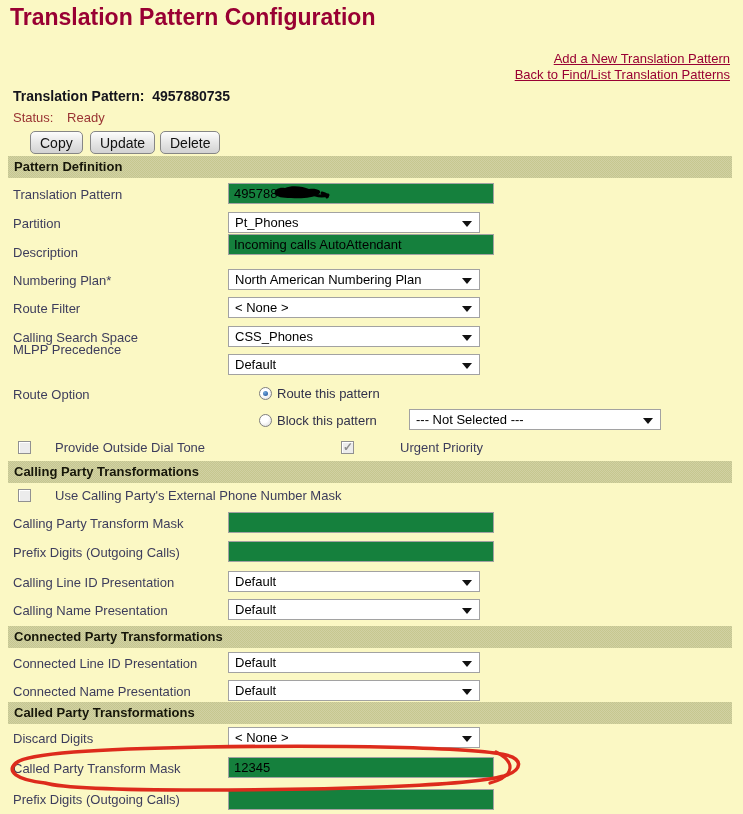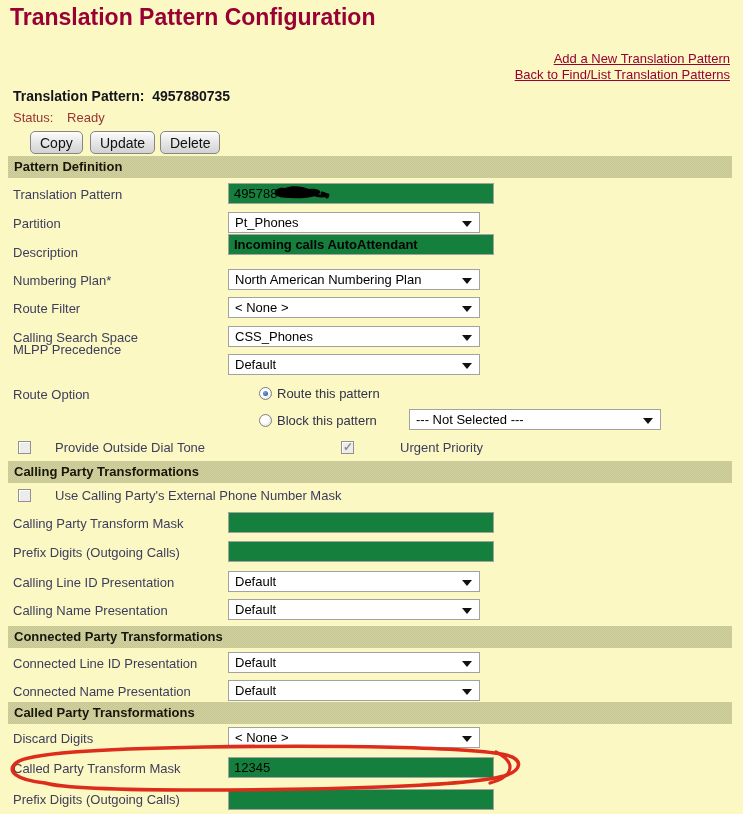--- a/index.html
+++ b/index.html
@@ -75,21 +75,21 @@
   <input class="ti" style="top: 183px;" value="495788">
   <svg class="overlay" style="left:272px; top:185px;" width="58" height="17" viewBox="0 0 58 17">
     <path d="M3,9 C1,5 7,2 13,3 C19,0 31,1 37,4 C45,3 51,6 47,9 C41,13 29,14 19,13 C10,13 5,12 3,9 Z" fill="#000"></path>
     <path d="M35,7 C43,11 50,12 56,10 M50,8 C54,9 57,11 55,12" stroke="#000" stroke-width="3" fill="none" stroke-linecap="round"></path>
   </svg>
 
   <div class="flabel" style="top:216px;">Partition</div>
   <div class="dd" style="top:212px;"><span>Pt_Phones</span></div>
 
   <div class="flabel" style="top:245px;">Description</div>
-  <input class="ti" style="top: 234px; font-weight: bold;" value="Incoming calls AutoAttendant">
+  <input class="ti" style="top: 234px;" value="Incoming calls AutoAttendant">
 
   <div class="flabel" style="top:273px;">Numbering Plan*</div>
   <div class="dd" style="top:269px;"><span>North American Numbering Plan</span></div>
 
   <div class="flabel" style="top:301px;">Route Filter</div>
   <div class="dd" style="top:297px;"><span>&lt; None &gt;</span></div>
 
   <div class="flabel" style="top:330px;">Calling Search Space</div>
   <div class="dd" style="top:326px;"><span>CSS_Phones</span></div>
 

